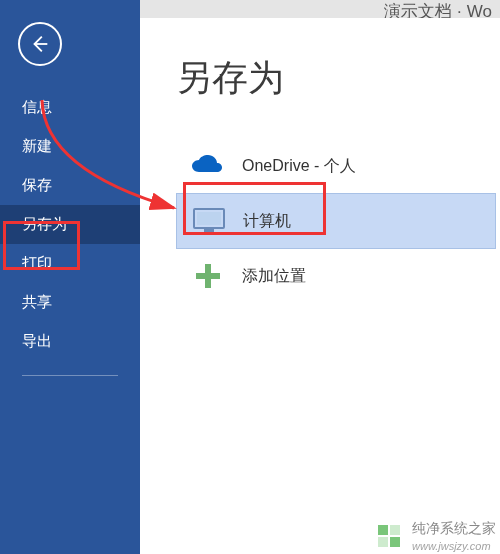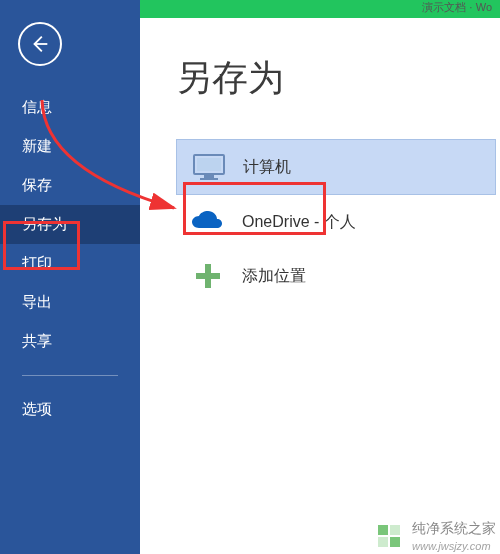--- a/index.html
+++ b/index.html
@@ -7,24 +7,24 @@
       font-family: "Microsoft YaHei", "Segoe UI", sans-serif;
       width: 500px; height: 554px;
       overflow: hidden;
       position: relative;
       background: #fff;
     }
     .titlebar {
       position: absolute;
       top: 0; left: 0; right: 0;
       height: 18px;
-      background: #22c55e;
+      background: #e5e5e5;
       text-align: right;
       padding-right: 8px;
-      font-size: 11px;
+      font-size: 17px;
       color: #555;
     }
     .sidebar {
       position: absolute;
       left: 0; top: 0;
       width: 140px; height: 554px;
       background: #2a559a;
       padding-top: 22px;
     }
     .back-btn {
@@ -118,48 +118,47 @@
     <svg viewBox="0 0 24 24">
       <path d="M14 4 L6 12 L14 20" stroke="#fff" stroke-width="2" fill="none"></path>
       <line x1="6" y1="12" x2="20" y2="12" stroke="#fff" stroke-width="2"></line>
     </svg>
   </div>
   <div class="side-item"><span>信息</span></div>
   <div class="side-item"><span>新建</span></div>
   <div class="side-item"><span>保存</span></div>
   <div class="side-item selected"><span>另存为</span></div>
   <div class="side-item"><span>打印</span></div>
+  <div class="side-item"><span>共享</span></div>
   <div class="side-item"><span>导出</span></div>
-  <div class="side-item"><span>共享</span></div>
   <div class="side-sep"></div>
-  <div class="side-item"><span>选项</span></div>
 </div>
 
 <div class="main">
   <div class="main-title">另存为</div>
+
+  <div class="loc-item">
+    <span class="loc-icon">
+      <svg viewBox="0 0 36 24" width="36" height="24">
+        <path d="M9 18c-4 0-7-3-7-6s3-6 7-6c1-3 5-5 9-5 5 0 9 4 9 8 3 0 5 2 5 4.5S30 18 27 18H9z" fill="#0a63c2"></path>
+      </svg>
+    </span>
+    <span>OneDrive - 个人</span>
+  </div>
 
   <div class="loc-item selected">
     <span class="loc-icon">
       <svg viewBox="0 0 36 30" width="36" height="30">
         <rect x="3" y="3" width="30" height="19" rx="1" fill="none" stroke="#6a8ab8" stroke-width="2"></rect>
         <rect x="6" y="6" width="24" height="13" fill="#bcd3ef"></rect>
         <rect x="13" y="23" width="10" height="3" fill="#6a8ab8"></rect>
         <rect x="9" y="26" width="18" height="2" fill="#6a8ab8"></rect>
       </svg>
     </span>
     <span>计算机</span>
-  </div>
-
-  <div class="loc-item">
-    <span class="loc-icon">
-      <svg viewBox="0 0 36 24" width="36" height="24">
-        <path d="M9 18c-4 0-7-3-7-6s3-6 7-6c1-3 5-5 9-5 5 0 9 4 9 8 3 0 5 2 5 4.5S30 18 27 18H9z" fill="#0a63c2"></path>
-      </svg>
-    </span>
-    <span>OneDrive - 个人</span>
   </div>
 
   <div class="loc-item">
     <span class="loc-icon">
       <svg viewBox="0 0 28 28" width="28" height="28">
         <rect x="11" y="2" width="6" height="24" fill="#6fb36f"></rect>
         <rect x="2" y="11" width="24" height="6" fill="#6fb36f"></rect>
       </svg>
     </span>
     <span>添加位置</span>

